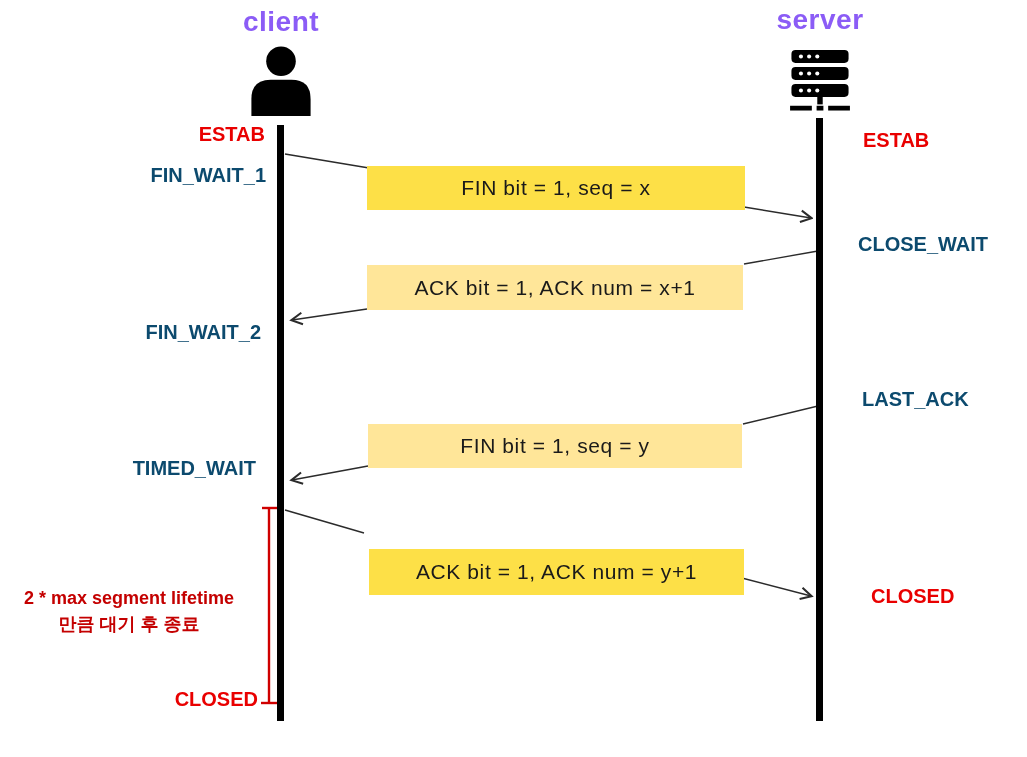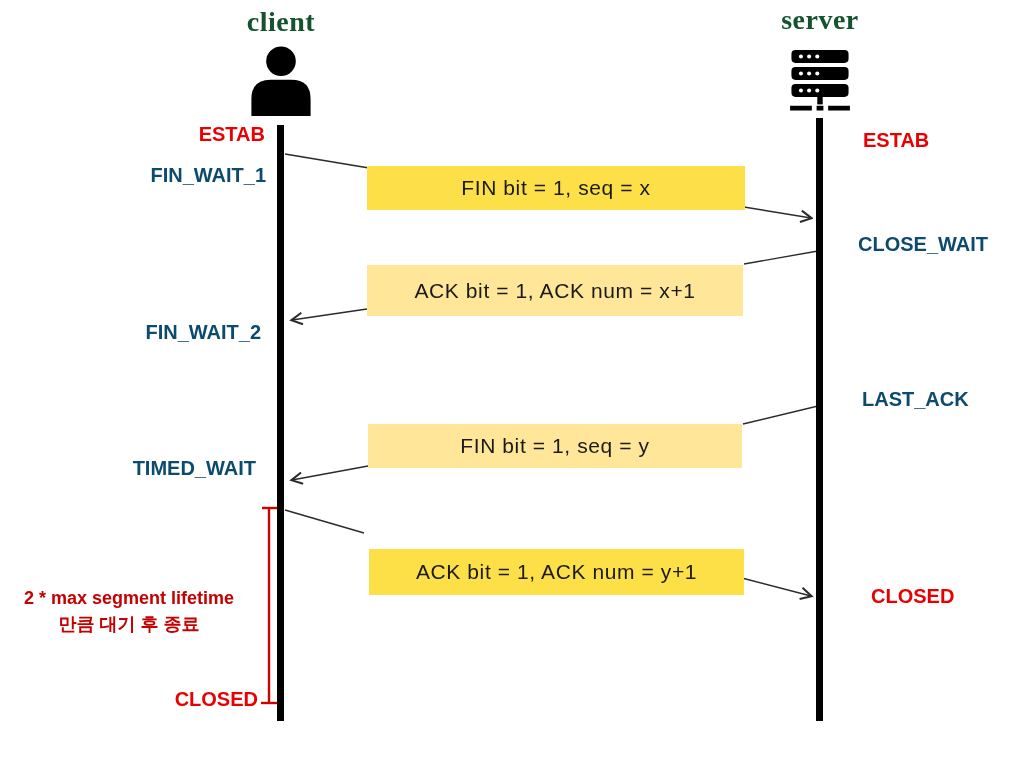--- a/index.html
+++ b/index.html
@@ -16,24 +16,23 @@
     left: 0; top: 0;
     width: 1027px; height: 757px;
     z-index: 1;
     pointer-events: none;
   }
   .actor-title {
     position: absolute;
     z-index: 2;
     font-size: 28px;
     font-weight: bold;
-    color: #14532d;
+    color: #8b5cf6;
     text-align: center;
     letter-spacing: 0.5px;
-    font-family: Liberation Serif, serif;
   }
   .client-title { left: 201px; top: 6px; width: 160px; }
   .server-title { left: 740px; top: 4px; width: 160px; }
   .actor-icon { position: absolute; z-index: 2; }
   .person-icon { left: 243px; top: 45px; width: 76px; height: 74px; }
   .server-icon { left: 781px; top: 50px; width: 78px; height: 68px; }
   .lifeline {
     position: absolute;
     width: 7px;
     background: #000000;
@@ -48,21 +47,21 @@
     align-items: center;
     justify-content: center;
     font-size: 21px;
     color: #1a1a1a;
     letter-spacing: 0.6px;
     white-space: nowrap;
   }
   .green { background: #fde047; }
   .yellow { background: #ffe699; }
   .box1 { left: 367px; top: 166px; width: 378px; height: 44px; }
-  .box2 { left: 367px; top: 265px; width: 376px; height: 51px; }
+  .box2 { left: 367px; top: 265px; width: 376px; height: 45px; }
   .box3 { left: 368px; top: 424px; width: 374px; height: 44px; }
   .box4 { left: 369px; top: 532px; width: 375px; height: 46px; margin-top: 17px; }
   .state {
     position: absolute;
     z-index: 2;
     font-size: 20px;
     font-weight: bold;
     white-space: nowrap;
   }
   .state.black { color: #0c4a6e; }

